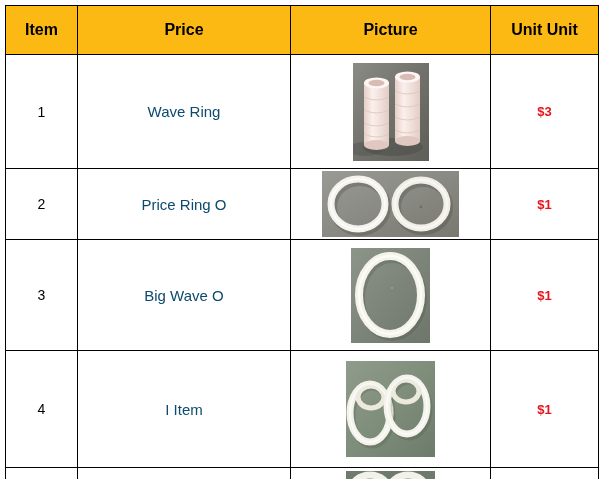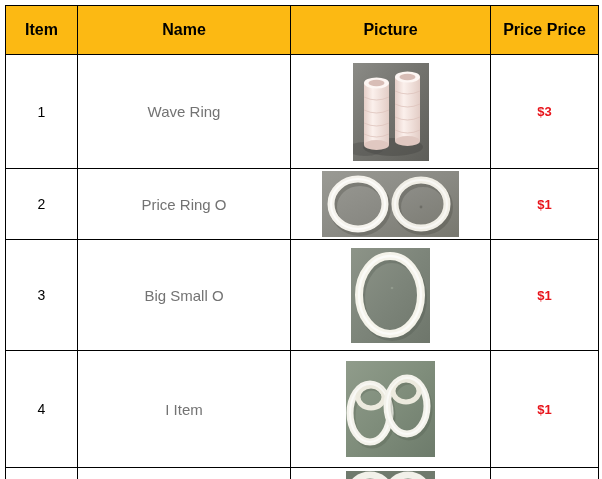--- a/index.html
+++ b/index.html
@@ -57,21 +57,21 @@
     letter-spacing: 0px;
   }
 
   
   .cell-item {
     font-size: 14px;
     color: #000000;
   }
   .cell-name {
     font-size: 15px;
-    color: #737373;
+    color: #0c4a6e;
   }
   .cell-price {
     font-size: 13px;
     font-weight: bold;
     color: #e8141b;
   }
   .cell-picture {
     padding: 6px 0;
   }
 
@@ -109,23 +109,23 @@
     <colgroup>
       <col class="c-item">
       <col class="c-name">
       <col class="c-picture">
       <col class="c-price">
     </colgroup>
 
     <thead>
       <tr>
         <th>Item</th>
-        <th>Name</th>
+        <th>Price</th>
         <th>Picture</th>
-        <th>Price Price</th>
+        <th>Unit Unit</th>
       </tr>
     </thead>
 
     <tbody>
 
       <tr class="row-1">
         <td class="cell-item">1</td>
         <td class="cell-name">Wave Ring</td>
         <td class="cell-picture">
           <div class="thumb thumb-1">
@@ -191,21 +191,21 @@
               <ellipse cx="99" cy="33" rx="26" ry="24" fill="none" stroke="#ffffff" stroke-width="2" opacity="0.55"></ellipse>
               <circle cx="99" cy="36" r="1.4" fill="#6d6d66"></circle>
             </svg>
           </div>
         </td>
         <td class="cell-price">$1</td>
       </tr>
 
       <tr class="row-3">
         <td class="cell-item">3</td>
-        <td class="cell-name">Big Small O</td>
+        <td class="cell-name">Big Wave O</td>
         <td class="cell-picture">
           <div class="thumb thumb-3">
             <svg width="79" height="95" viewBox="0 0 79 95" xmlns="http://www.w3.org/2000/svg" aria-hidden="true">
               <defs>
                 <linearGradient id="g3bg" x1="0" y1="0" x2="1" y2="1">
                   <stop offset="0%" stop-color="#8d9488"></stop>
                   <stop offset="50%" stop-color="#7d857a"></stop>
                   <stop offset="100%" stop-color="#6e766b"></stop>
                 </linearGradient>
               </defs>

